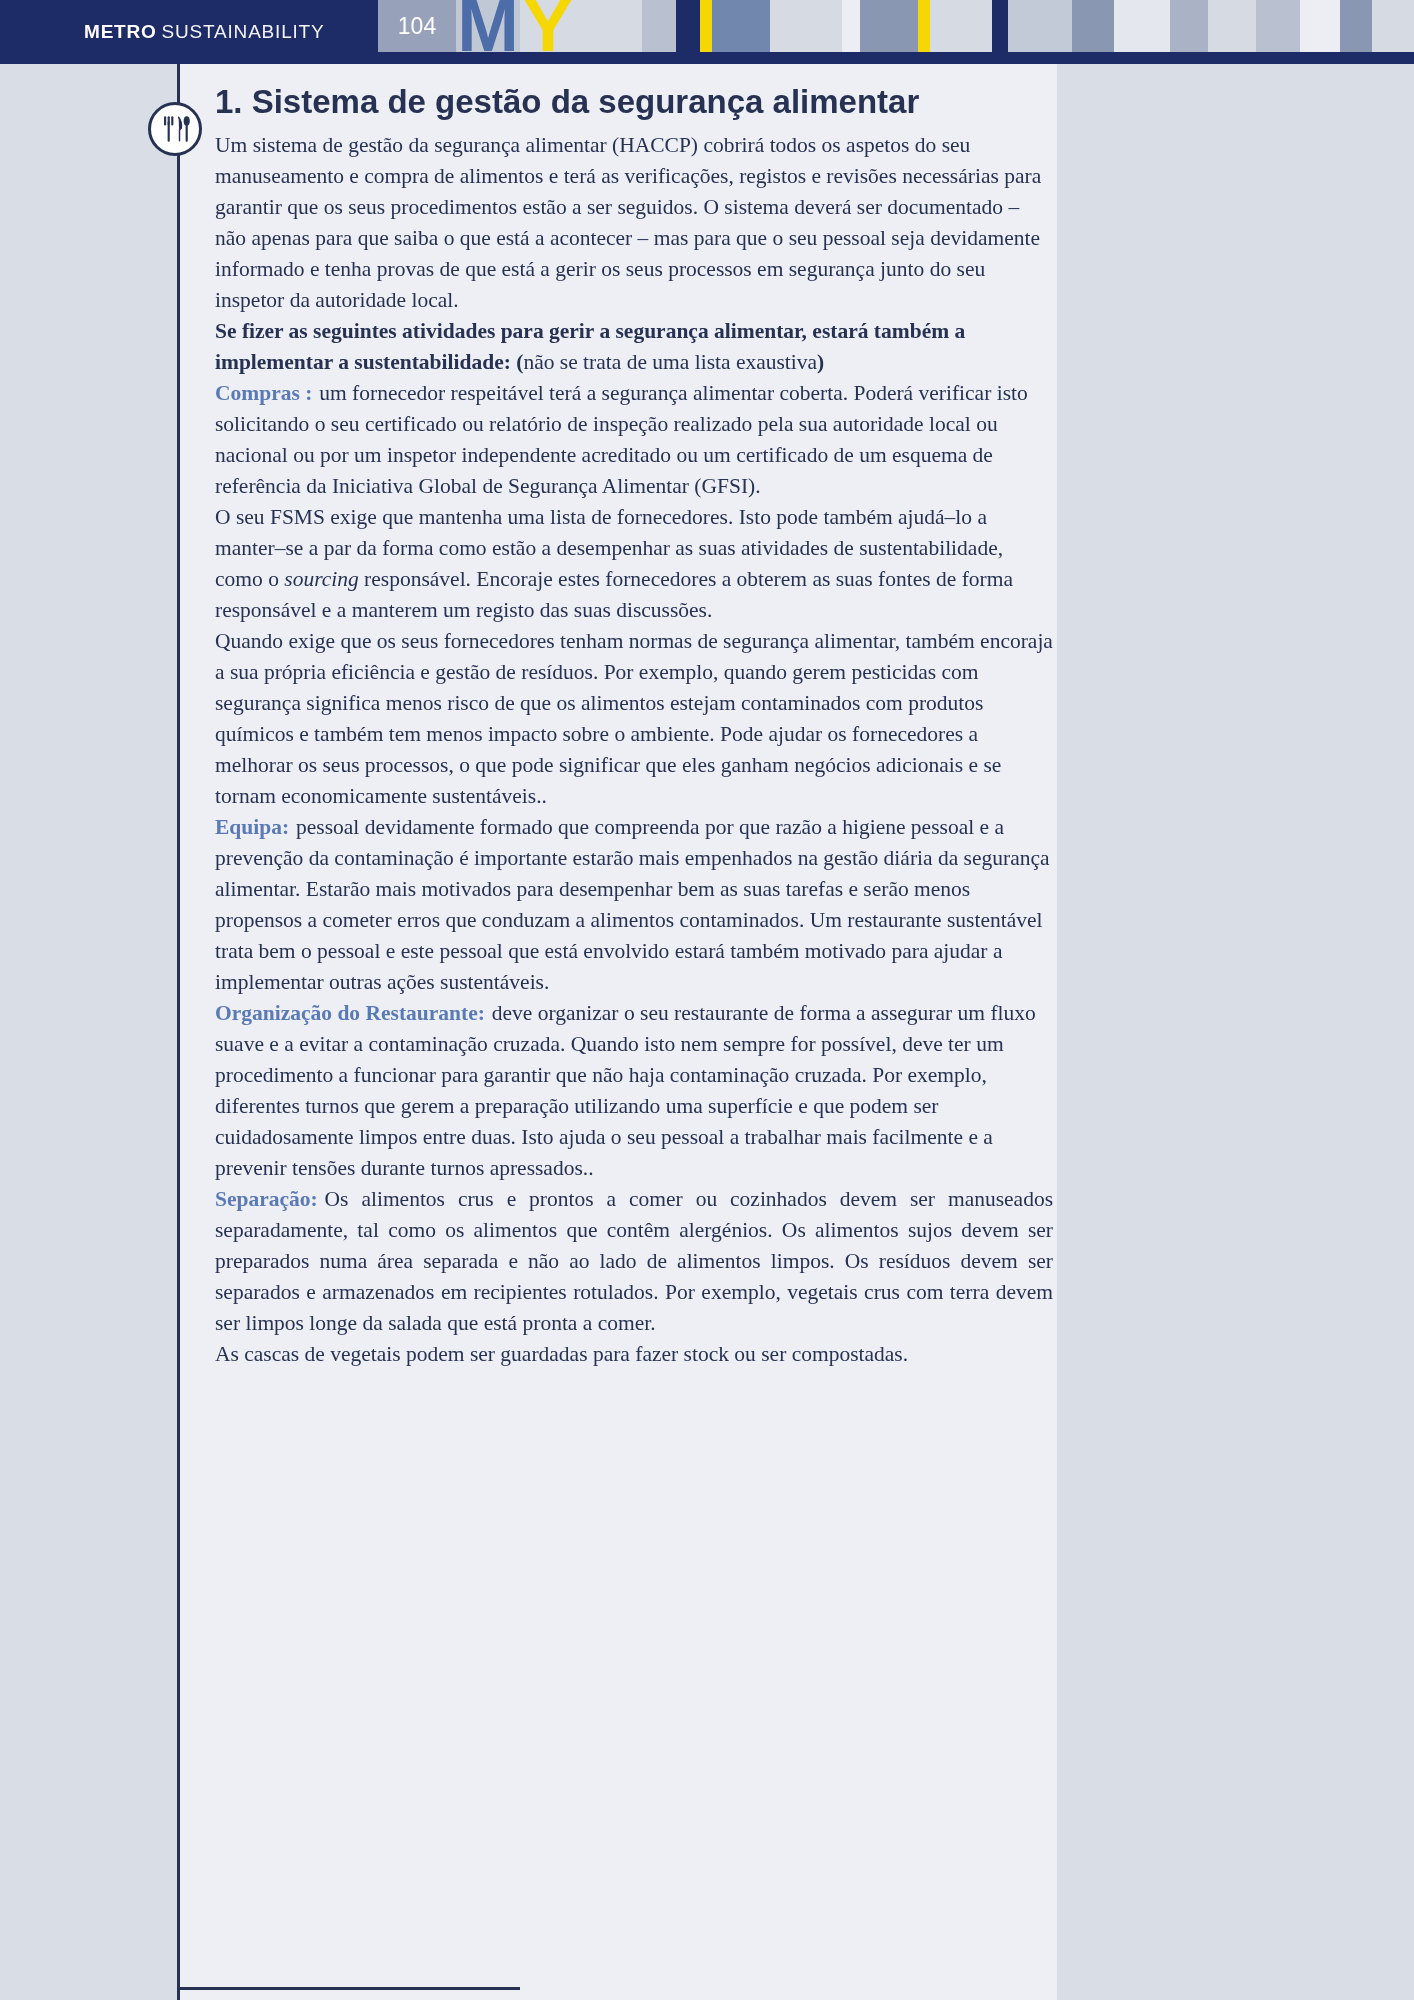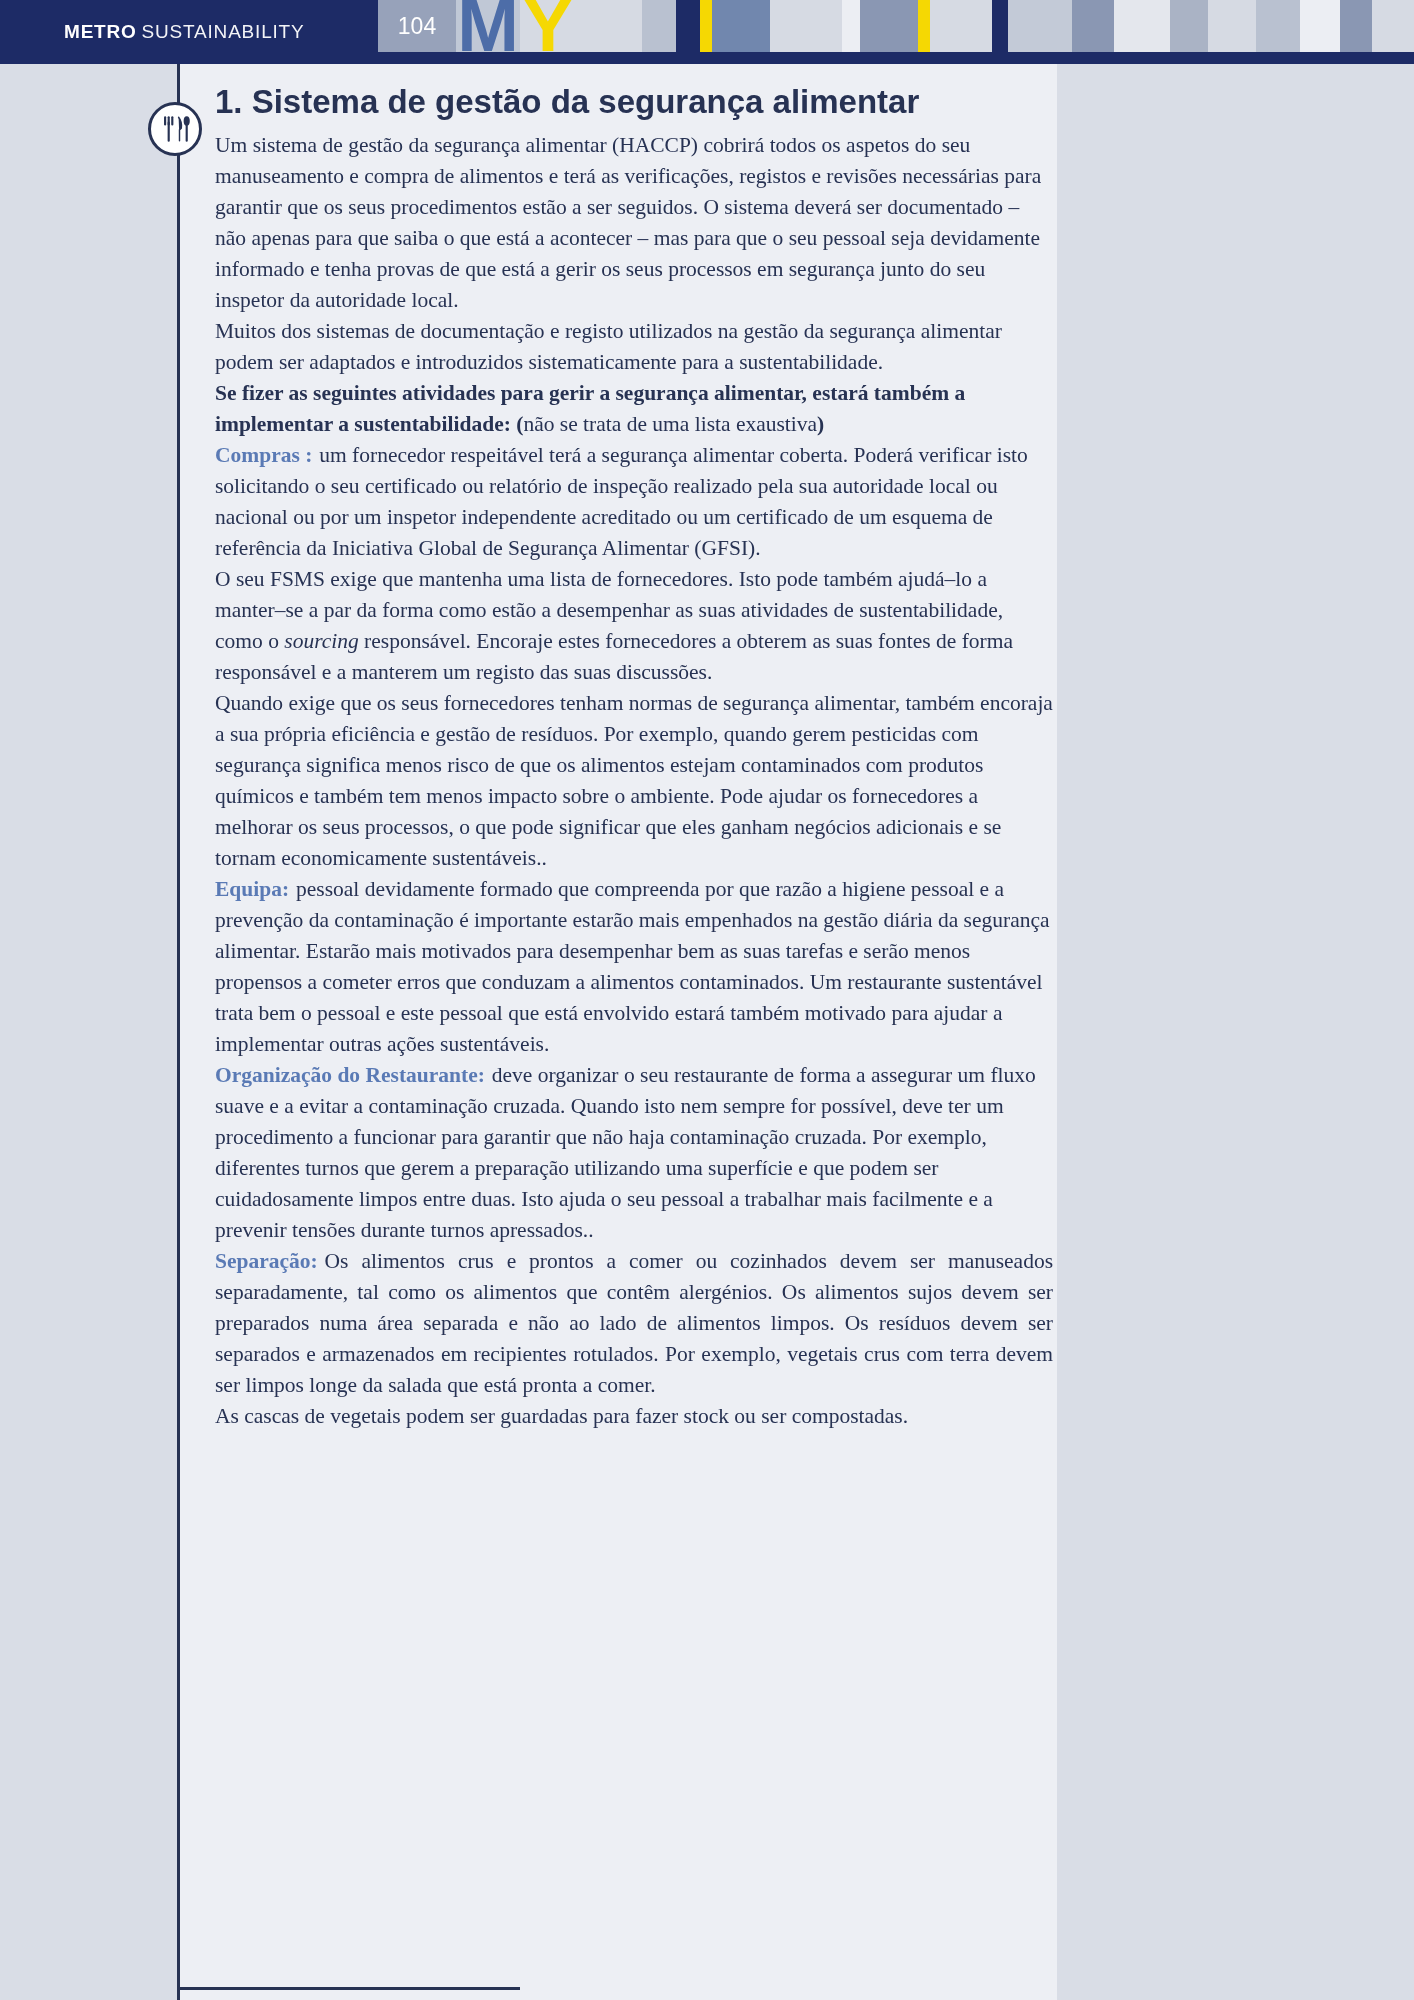--- a/index.html
+++ b/index.html
@@ -12,21 +12,21 @@
   }
   *{box-sizing:border-box;}
   body{margin:0;background:#9aa0ad;}
   .page{position:relative;width:1414px;height:2000px;background:var(--page-bg);
         font-family:"Liberation Sans",sans-serif;overflow:hidden;}
 
   
   .header{position:absolute;top:0;left:0;right:0;height:64px;background:var(--header-navy);}
   .brand{position:absolute;left:64px;top:0;height:64px;display:flex;align-items:center;
          color:#ffffff;font-size:19px;letter-spacing:.8px;white-space:nowrap;}
-  .brand-bold{font-weight:bold;}
+  .brand-bold{font-weight:bold;margin-left:20px;}
   .brand-light{font-weight:400;margin-left:5px;opacity:.95;}
   .stripe-area{position:absolute;left:378px;top:0;right:0;height:52px;display:flex;
                overflow:hidden;background:#d6dae3;}
   .page-no{width:78px;flex:0 0 78px;background:#97a2ba;color:#ffffff;font-size:23px;
            display:flex;align-items:center;justify-content:center;}
   .logo-letter{flex:0 0 auto;display:flex;align-items:center;justify-content:center;
                font-size:74px;font-weight:bold;line-height:64px;overflow:hidden;}
   .logo-m{width:64px;background:#c0c8d6;color:#4d6da8;}
   .logo-y{width:56px;background:#d6dae3;color:var(--logo-yellow);}
   .stripe{flex:0 0 auto;height:64px;}
@@ -106,21 +106,20 @@
         <path d="M33 16 v17"></path>
       </g>
       <ellipse cx="33" cy="11" rx="3.4" ry="5.2" fill="#273253"></ellipse>
     </svg>
   </div>
 
   <div class="article">
     <h1>1. Sistema de gestão da segurança alimentar</h1>
 
     <p>Um sistema de gestão da segurança alimentar (HACCP) cobrirá todos os aspetos do seu manuseamento e compra de alimentos e terá as verificações, registos e revisões necessárias para garantir que os seus procedimentos estão a ser seguidos. O sistema deverá ser documentado – não apenas para que saiba o que está a acontecer – mas para que o seu pessoal seja devidamente informado e tenha provas de que está a gerir os seus processos em segurança junto do seu inspetor da autoridade local.</p>
-    <p class="gap">Muitos dos sistemas de documentação e registo utilizados na gestão da segurança alimentar podem ser adaptados e introduzidos sistematicamente para a sustentabilidade.</p>
 
     <p class="lead gap-lg"><span>Se fizer as seguintes atividades para gerir a segurança alimentar, estará também a implementar a sustentabilidade: (</span><span class="normal">não se trata de uma lista exaustiva</span><span>)</span></p>
 
     <p class="gap-lg"><strong class="sec-label">Compras :</strong><span>um fornecedor respeitável terá a segurança alimentar coberta. Poderá verificar isto solicitando o seu certificado ou relatório de inspeção realizado pela sua autoridade local ou nacional ou por um inspetor independente acreditado ou um certificado de um esquema de referência da Iniciativa Global de Segurança Alimentar (GFSI).
 O seu FSMS exige que mantenha uma lista de fornecedores. Isto pode também ajudá–lo a manter–se a par da forma como estão a desempenhar as suas atividades de sustentabilidade, como o </span><em>sourcing</em><span> responsável.  Encoraje estes fornecedores a obterem as suas fontes de forma responsável e a manterem um registo das suas discussões.
 Quando exige que os seus fornecedores tenham normas de segurança alimentar, também encoraja a sua própria eficiência e gestão de resíduos. Por exemplo, quando gerem pesticidas com segurança significa menos risco de que os alimentos estejam contaminados com produtos químicos e também tem menos impacto sobre o ambiente. Pode ajudar os fornecedores a melhorar os seus processos, o que pode significar que eles ganham negócios adicionais e se tornam economicamente sustentáveis..</span></p>
 
     <p class="gap-lg"><strong class="sec-label">Equipa:</strong><span>pessoal devidamente formado que compreenda por que razão a higiene pessoal e a prevenção da contaminação é importante estarão mais empenhados na gestão diária da segurança alimentar. Estarão mais motivados para desempenhar bem as suas tarefas e serão menos propensos a cometer erros que conduzam a alimentos contaminados. Um restaurante sustentável trata bem o pessoal e este pessoal que está envolvido estará também motivado para ajudar a implementar outras ações sustentáveis.</span></p>
 
     <p class="gap-lg"><strong class="sec-label">Organização do Restaurante:</strong><span>deve organizar o seu restaurante de forma a assegurar um fluxo suave e a evitar a contaminação cruzada. Quando isto nem sempre for possível, deve ter um procedimento a funcionar para garantir que não haja contaminação cruzada. Por exemplo, diferentes turnos que gerem a preparação utilizando uma superfície e que podem ser cuidadosamente limpos entre duas. Isto ajuda o seu pessoal a trabalhar mais facilmente e a prevenir tensões durante turnos apressados..</span></p>

